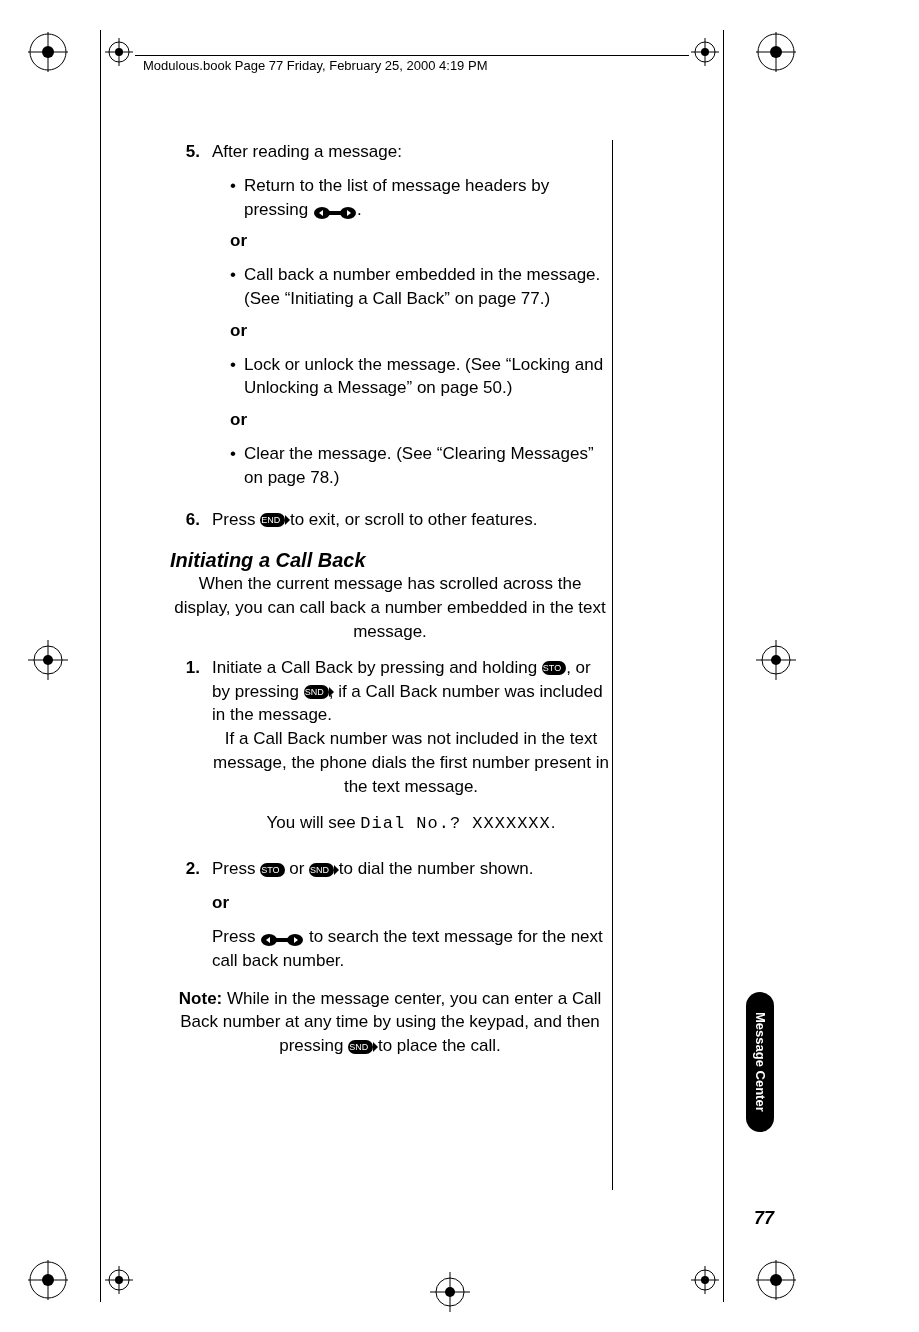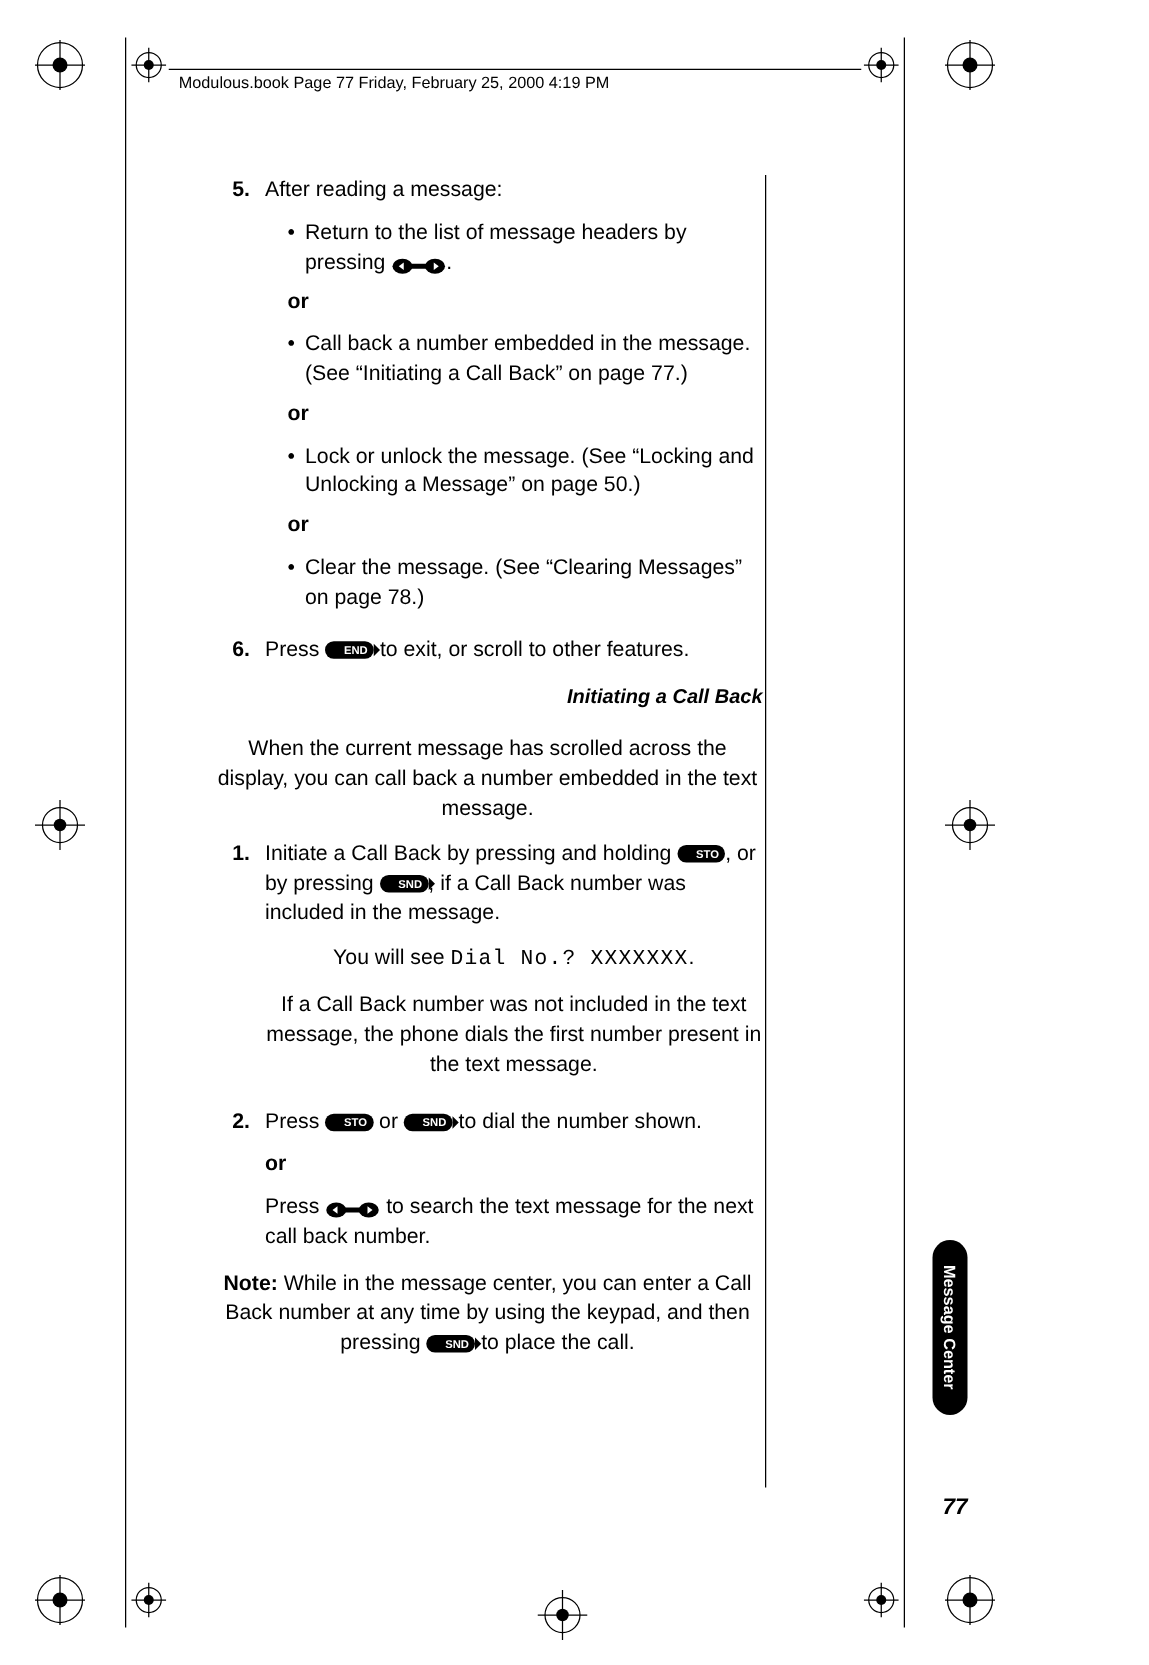--- a/index.html
+++ b/index.html
@@ -68,38 +68,37 @@
 .bullet-dot { width: 14px; flex-shrink:0; }
 .bullet-body { flex:1; }
 .or {
   font-weight: bold;
   margin: 6px 0 10px 0;
   font-size: 17px;
 }
 .heading {
   font-weight: bold;
   font-style: italic;
-  font-size: 16px;
-  margin: 18px 0 20px 0;
-  text-align: right;
+  font-size: 20px;
+  margin: 18px 0 0 0;
 }
 .para {
   font-size: 17px;
   line-height: 1.4;
   margin-bottom: 12px;
   text-align: center;
 }
 .icon-pill {
   display:inline-block;
   background:#000;
   color:#fff;
   font-size:9px;
-  font-weight:bold;
+  font-weight:normal;
   border-radius:10px;
-  padding:1px 5px 1px 15px;
+  padding:1px 5px 1px 1px;
   vertical-align:middle;
   line-height:12px;
   position:relative;
 }
 .icon-pill.arrow-r::after{
   content:"";
   position:absolute;
   right:-5px; top:2px;
   border-left:5px solid #000;
   border-top:5px solid transparent;
@@ -125,21 +124,21 @@
   align-items:center;
   justify-content:center;
 }
 .side-tab span{
   writing-mode: vertical-rl;
   text-orientation: mixed;
 }
 .page-num {
   position:absolute;
   right:50px;
-  bottom:116px;
+  bottom:103px;
   font-size:18px;
   font-weight:bold;
   font-style:italic;
 }
 .lcd { font-family: "Courier New", monospace; letter-spacing:1px; }
 .reg-outer{position:absolute;width:40px;height:40px;}
 .reg-outer svg{display:block;}
 </style>
 </head>
 <body>
@@ -293,24 +292,24 @@
     <div class="heading">Initiating a Call Back</div>
 
     <div class="para">When the current message has scrolled across the display, you can call back a number embedded in the text message.</div>
 
     <div class="ol-item">
       <div class="ol-num">1.</div>
       <div class="ol-body">
         <div>
           <span>Initiate a Call Back by pressing and holding </span><span class="icon-pill" style="border-radius:9px;">STO</span><span>, or by pressing </span><span class="icon-pill arrow-r">SND</span><span>, if a Call Back number was included in the message.</span>
         </div>
+        <div class="para">If a Call Back number was not included in the text message, the phone dials the first number present in the text message.</div>
         <div class="para" style="margin-top:12px;">
           <span>You will see </span><span class="lcd">Dial No.? XXXXXXX</span><span>.</span>
         </div>
-        <div class="para">If a Call Back number was not included in the text message, the phone dials the first number present in the text message.</div>
       </div>
     </div>
 
     <div class="ol-item">
       <div class="ol-num">2.</div>
       <div class="ol-body">
         <div>
           <span>Press </span><span class="icon-pill" style="border-radius:9px;">STO</span><span> or </span><span class="icon-pill arrow-r">SND</span><span> to dial the number shown.</span>
         </div>
         <div class="or" style="margin-top:10px;">or</div>

